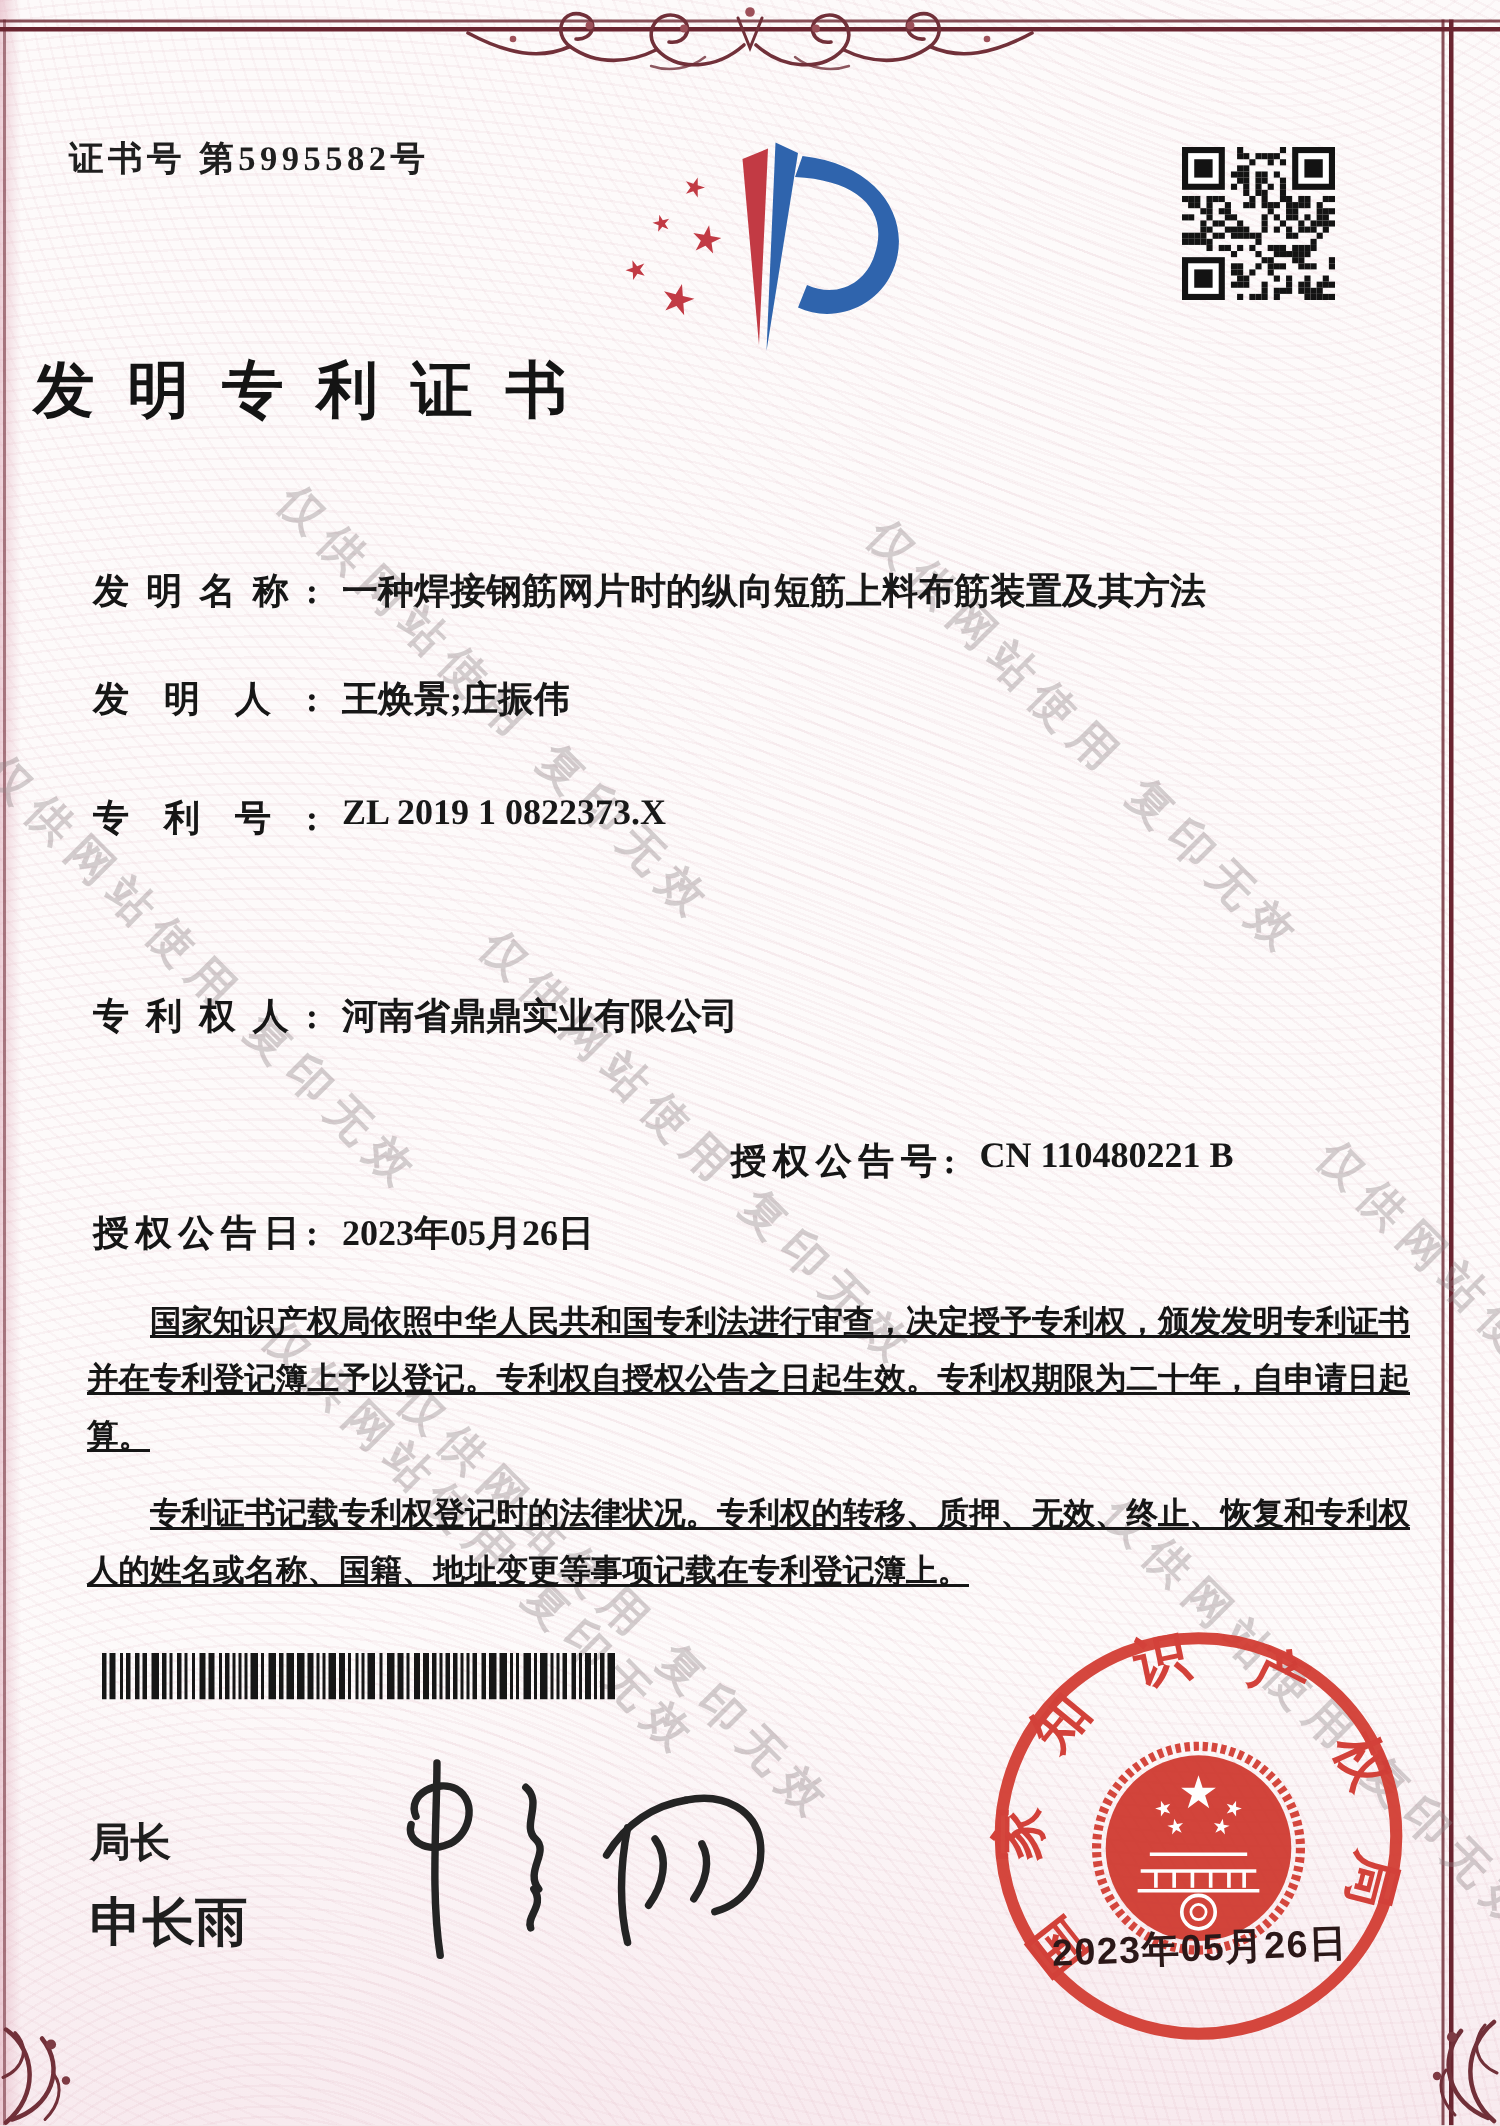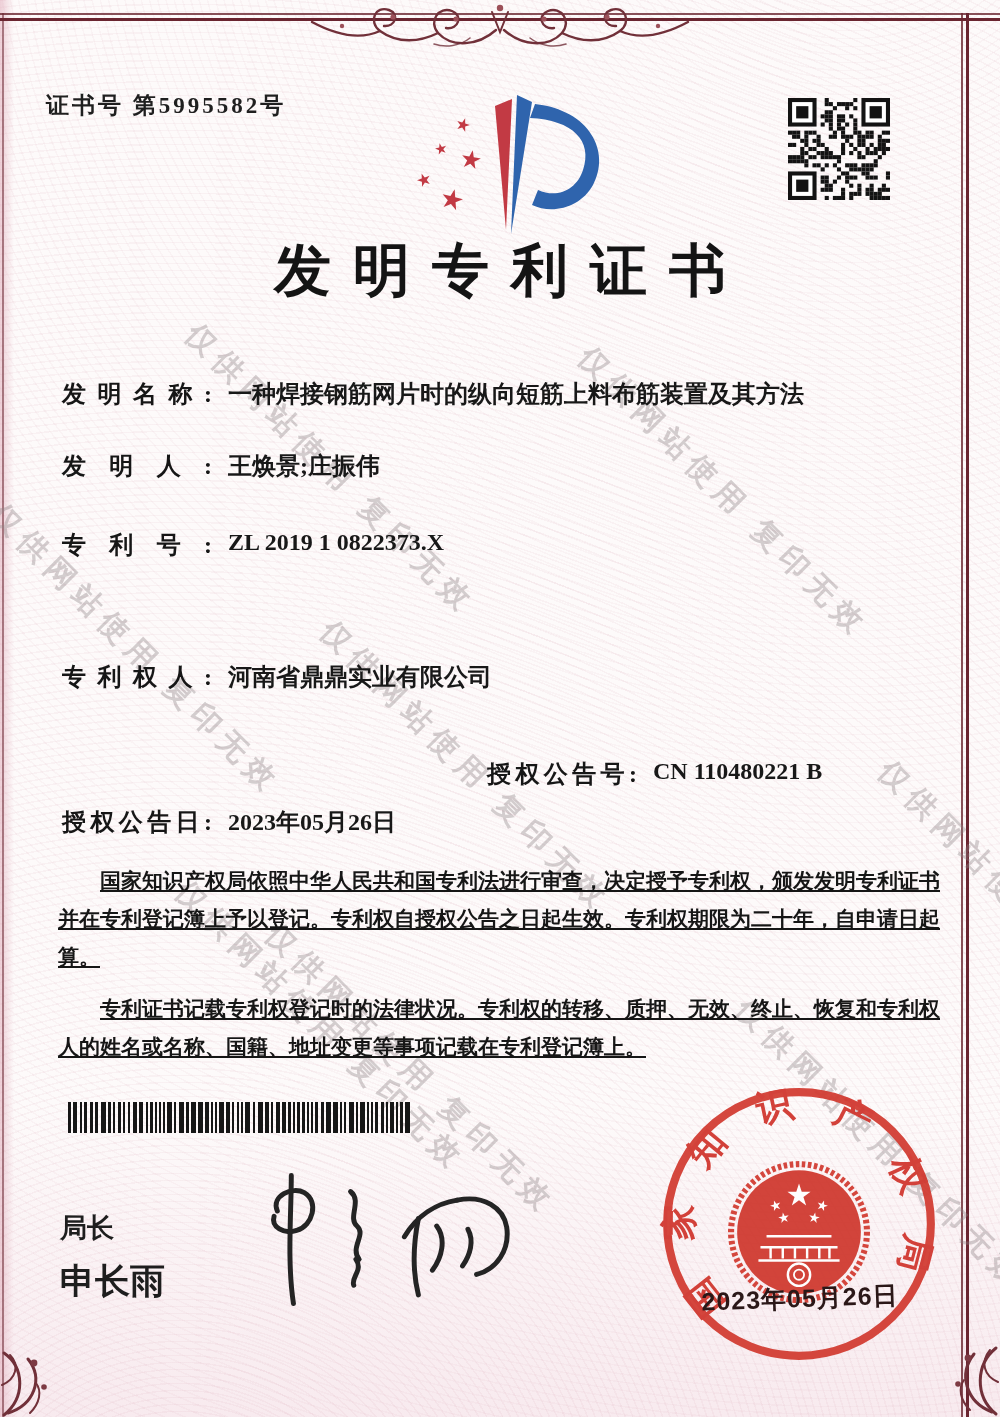--- a/index.html
+++ b/index.html
@@ -18,21 +18,21 @@
   .bline{position:absolute;background:#6a2530;}
   .edge-wash{position:absolute;left:0;top:0;bottom:0;width:14px;
     background:linear-gradient(to right, rgba(224,170,185,0.55), rgba(224,170,185,0));}
   
   .wm{position:absolute;white-space:nowrap;transform:rotate(45deg);transform-origin:left top;
       font-family:"Liberation Sans","DejaVu Sans",sans-serif;font-weight:600;
       font-size:30px;letter-spacing:8px;color:rgba(141,131,134,0.38);pointer-events:none;}
   
   .certno{left:46px;top:90px;font-size:23px;font-weight:700;letter-spacing:3px;color:#1f1f1f;}
   
-  .title{left:0;top:233px;width:1000px;text-align:center;font-size:57px;font-weight:700;
+  .title{left:0;top:233px;width:1000px;font-size:41px;font-weight:700;
          letter-spacing:22px;text-indent:22px;color:#141414;}
   
   .row{position:absolute;left:62px;font-size:24px;}
   .flabel{display:inline-block;vertical-align:top;width:150px;font-weight:700;
           text-align:justify;text-align-last:justify;-moz-text-align-last:justify;color:#161616;}
   .fvalue{display:inline-block;vertical-align:top;margin-left:16px;font-weight:600;color:#181818;}
   
   .legal{position:absolute;left:58px;top:862px;width:882px;font-size:21px;line-height:38px;
          text-align:justify;color:#161616;font-weight:600;text-decoration:underline;}
   .legal p{margin:0 0 14px 0;text-indent:2em;}

